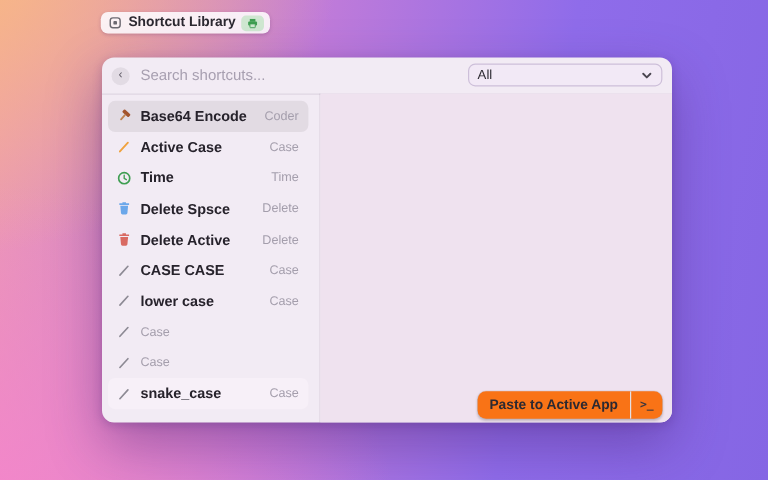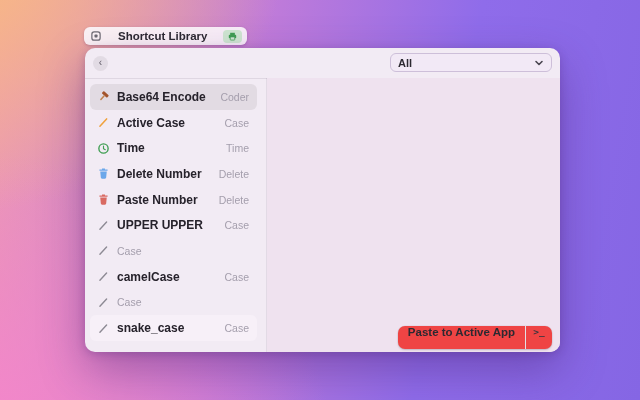--- a/index.html
+++ b/index.html
@@ -5,22 +5,22 @@
   html,body{margin:0;padding:0;background:#222;}
   .stage{position:relative;width:640px;height:400px;overflow:hidden;
     font-family:"Liberation Sans",sans-serif;-webkit-font-smoothing:antialiased;}
   .bg{position:absolute;inset:0;
     background:
       radial-gradient(95% 115% at -8% -10%, #f8bc7e 0%, rgba(248,188,126,0) 55%),
       radial-gradient(100% 125% at -8% 112%, #f684cd 0%, rgba(246,132,205,0) 60%),
       linear-gradient(100deg, #ef9ab2 0%, #c07bd9 38%, #8f6cea 68%, #8566e4 100%);}
 
   
-  .title-pill{position:absolute;left:84px;top:27px;height:18px;display:flex;align-items:center;
-    gap:16px;background:rgba(253,249,253,.9);border-radius:6px;padding:0 5px 0 6px;
+  .title-pill{position:absolute;left:84px;top:10px;height:18px;display:flex;align-items:center;
+    gap:5px;background:rgba(253,249,253,.9);border-radius:6px;padding:0 5px 0 6px;
     box-shadow:0 1px 3px rgba(70,30,100,.25);}
   .title-pill .tp-label{font-size:11.5px;font-weight:700;color:#2c2931;white-space:nowrap;}
   .tp-appicon{width:12px;height:12px;display:flex;}
   .tp-badge{width:19px;height:13px;border-radius:4px;background:#cfe7d1;
     display:flex;align-items:center;justify-content:center;}
 
   
   .panel{position:absolute;left:85px;top:48px;width:475px;height:304px;background:#f2ebf4;
     border-radius:10px;overflow:hidden;
     box-shadow:0 18px 45px rgba(70,30,110,.40),0 2px 8px rgba(70,30,110,.25);}
@@ -28,40 +28,40 @@
     border-bottom:1px solid rgba(90,70,100,.12);}
   .back-btn{width:15px;height:15px;border-radius:50%;background:#e2dbe4;margin-left:8px;
     display:flex;align-items:center;justify-content:center;color:#5f5a66;font-size:10px;
     line-height:1;cursor:default;flex:none;}
   .search-input{margin-left:7px;border:0;outline:0;background:transparent;flex:1;
     font-size:12.5px;color:#3a3542;font-family:inherit;}
   .search-input::placeholder{color:#a79fb0;}
   .dropdown{position:absolute;right:8px;top:5px;width:162px;height:19px;box-sizing:border-box;
     border:1.5px solid #cdbfd9;border-radius:6px;background:#f2e9f6;display:flex;
     align-items:center;padding:0 7px;}
-  .dropdown .dd-value{font-size:11px;font-weight:700;color:#2c2931;flex:1;}
+  .dropdown .dd-value{font-size:11px;font-weight:400;color:#2c2931;flex:1;}
   .dd-chevron{width:10px;height:10px;display:flex;}
 
   .body{position:absolute;top:30px;bottom:0;left:0;right:0;display:flex;}
   .list{width:182px;box-sizing:border-box;border-right:1px solid rgba(90,70,100,.10);
     padding-top:6px;overflow:hidden;flex:none;}
   .content{flex:1;background:#efe2ef;position:relative;}
 
   .row{height:25.7px;display:flex;align-items:center;margin:0 9px 0 5px;
     padding:0 8px 0 7px;border-radius:6px;box-sizing:border-box;}
   .row.selected{background:#e2dbe3;}
   .row.highlighted{background:#f7f0f8;}
   .row .r-icon{width:13px;height:13px;margin-right:7px;flex:none;display:flex;}
   .row .r-icon svg{width:13px;height:13px;}
   .row .r-label{flex:1;font-size:12px;font-weight:600;color:#26222b;white-space:nowrap;
     overflow:hidden;}
   .row .r-tag{font-size:10.5px;color:#a49eac;white-space:nowrap;text-align:center;}
 
-  .paste-group{position:absolute;right:8px;bottom:3px;height:23px;background:#ef4444;
-    border-radius:7px;display:flex;overflow:hidden;
+  .paste-group{position:absolute;right:8px;bottom:3px;height:23px;background:#f97316;
+    border-radius:7px;display:flex;align-items:center;overflow:hidden;
     box-shadow:0 1px 2px rgba(0,0,0,.18),0 0 0 .5px rgba(0,0,0,.06);}
   .paste-main{padding:0 10px;font-size:11.5px;font-weight:600;color:#2c2931;white-space:nowrap;}
   .paste-div{width:1px;align-self:stretch;background:#e3dfe5;}
   .paste-term{width:26px;text-align:center;font-family:"DejaVu Sans Mono",monospace;
     font-size:9.5px;font-weight:700;color:#3a363f;}
 </style>
 </head>
 <body>
 
 <div class="stage">
@@ -80,20 +80,21 @@
         <rect x="4.6" y="2.6" width="6.8" height="3.4" fill="#3f9e52"></rect>
         <rect x="2.6" y="5.6" width="10.8" height="5" rx="1.2" fill="#3f9e52"></rect>
         <rect x="4.8" y="8.6" width="6.4" height="4.6" rx="0.6" fill="#cfe7d1" stroke="#3f9e52" stroke-width="1.1"></rect>
         </svg>
     </span>
   </div>
 
   <div class="panel">
     <div class="topbar">
       <span class="back-btn">‹</span>
+      <input class="search-input" type="text" placeholder="Search shortcuts..." style="">
       <div class="dropdown">
         <span class="dd-value">All</span>
         <span class="dd-chevron">
           <svg viewBox="0 0 10 10">
               <path d="M2 3.5 L5 6.5 L8 3.5" fill="none" stroke="#4a4650" stroke-width="1.6" stroke-linecap="round" stroke-linejoin="round"></path>
             </svg>
         </span>
       </div>
     </div>
 
@@ -130,57 +131,57 @@
             <span class="r-label">Time</span>
             <span class="r-tag">Time</span>
           </div>
           <div class="row">
             <span class="r-icon">
               <svg viewBox="0 0 16 16">
                 <path fill="#6ba7ea" d="M6.2 1.8h3.6v1.2H13v1.6H3V3h3.2z"></path>
                 <path fill="#6ba7ea" d="M4 5.6h8l-.7 7.4a1.5 1.5 0 0 1-1.5 1.4H6.2a1.5 1.5 0 0 1-1.5-1.4z"></path>
               </svg>
             </span>
-            <span class="r-label">Delete Number</span>
+            <span class="r-label">Delete Spsce</span>
             <span class="r-tag">Delete</span>
           </div>
           <div class="row">
             <span class="r-icon">
               <svg viewBox="0 0 16 16">
                 <path fill="#d96a62" d="M6.2 1.8h3.6v1.2H13v1.6H3V3h3.2z"></path>
                 <path fill="#d96a62" d="M4 5.6h8l-.7 7.4a1.5 1.5 0 0 1-1.5 1.4H6.2a1.5 1.5 0 0 1-1.5-1.4z"></path>
               </svg>
             </span>
-            <span class="r-label">Paste Number</span>
+            <span class="r-label">Delete Active</span>
             <span class="r-tag">Delete</span>
           </div>
           <div class="row">
             <span class="r-icon">
               <svg viewBox="0 0 16 16">
                 <path d="M3.6 12.6 L11.8 3.6" stroke="#8d8a94" stroke-width="1.7" stroke-linecap="round"></path>
               </svg>
             </span>
-            <span class="r-label">UPPER UPPER</span>
-            <span class="r-tag">Case</span>
-          </div>
-          <div class="row">
-            <span class="r-icon">
-              <svg viewBox="0 0 16 16">
-                <path d="M3.6 12.6 L11.8 3.6" stroke="#8d8a94" stroke-width="1.7" stroke-linecap="round"></path>
-              </svg>
-            </span>
-            <span class="r-tag">Case</span>
-          </div>
-          <div class="row">
-            <span class="r-icon">
-              <svg viewBox="0 0 16 16">
-                <path d="M3.6 12.6 L11.8 3.6" stroke="#8d8a94" stroke-width="1.7" stroke-linecap="round"></path>
-              </svg>
-            </span>
-            <span class="r-label">camelCase</span>
+            <span class="r-label">CASE CASE</span>
+            <span class="r-tag">Case</span>
+          </div>
+          <div class="row">
+            <span class="r-icon">
+              <svg viewBox="0 0 16 16">
+                <path d="M3.6 12.6 L11.8 3.6" stroke="#8d8a94" stroke-width="1.7" stroke-linecap="round"></path>
+              </svg>
+            </span>
+            <span class="r-label">lower case</span>
+            <span class="r-tag">Case</span>
+          </div>
+          <div class="row">
+            <span class="r-icon">
+              <svg viewBox="0 0 16 16">
+                <path d="M3.6 12.6 L11.8 3.6" stroke="#8d8a94" stroke-width="1.7" stroke-linecap="round"></path>
+              </svg>
+            </span>
             <span class="r-tag">Case</span>
           </div>
           <div class="row">
             <span class="r-icon">
               <svg viewBox="0 0 16 16">
                 <path d="M3.6 12.6 L11.8 3.6" stroke="#8d8a94" stroke-width="1.7" stroke-linecap="round"></path>
               </svg>
             </span>
             <span class="r-tag">Case</span>
           </div>

